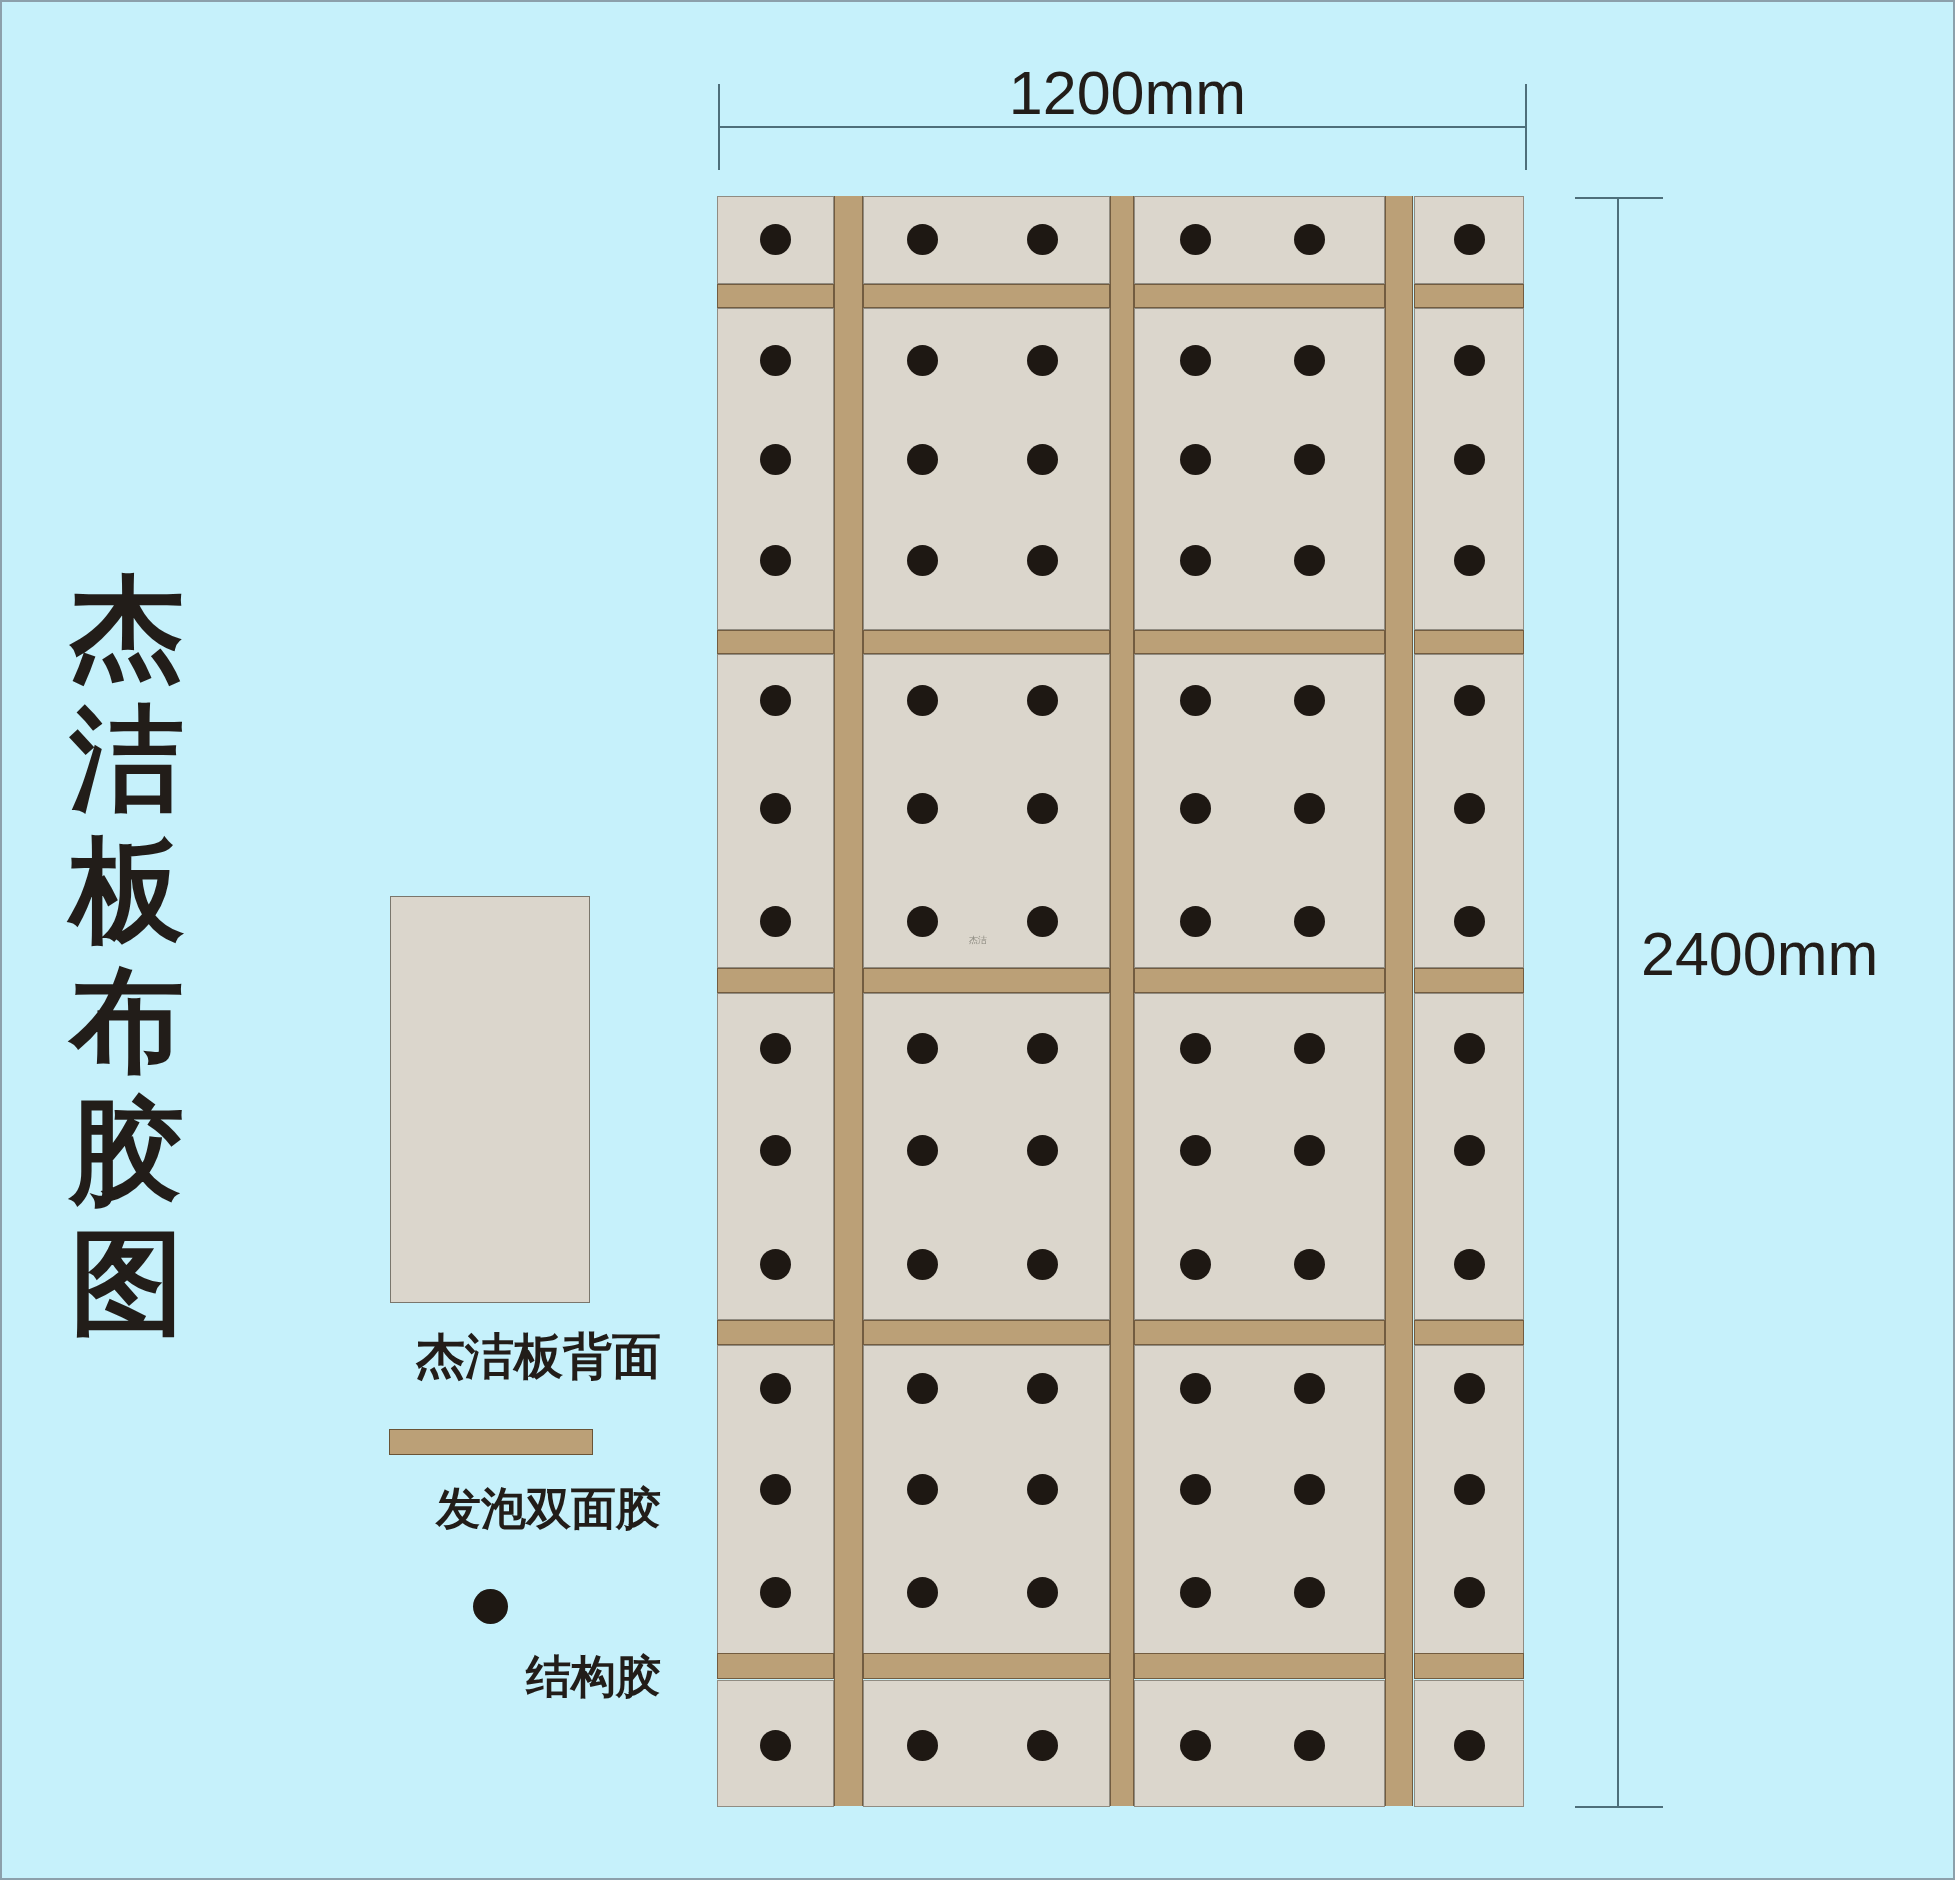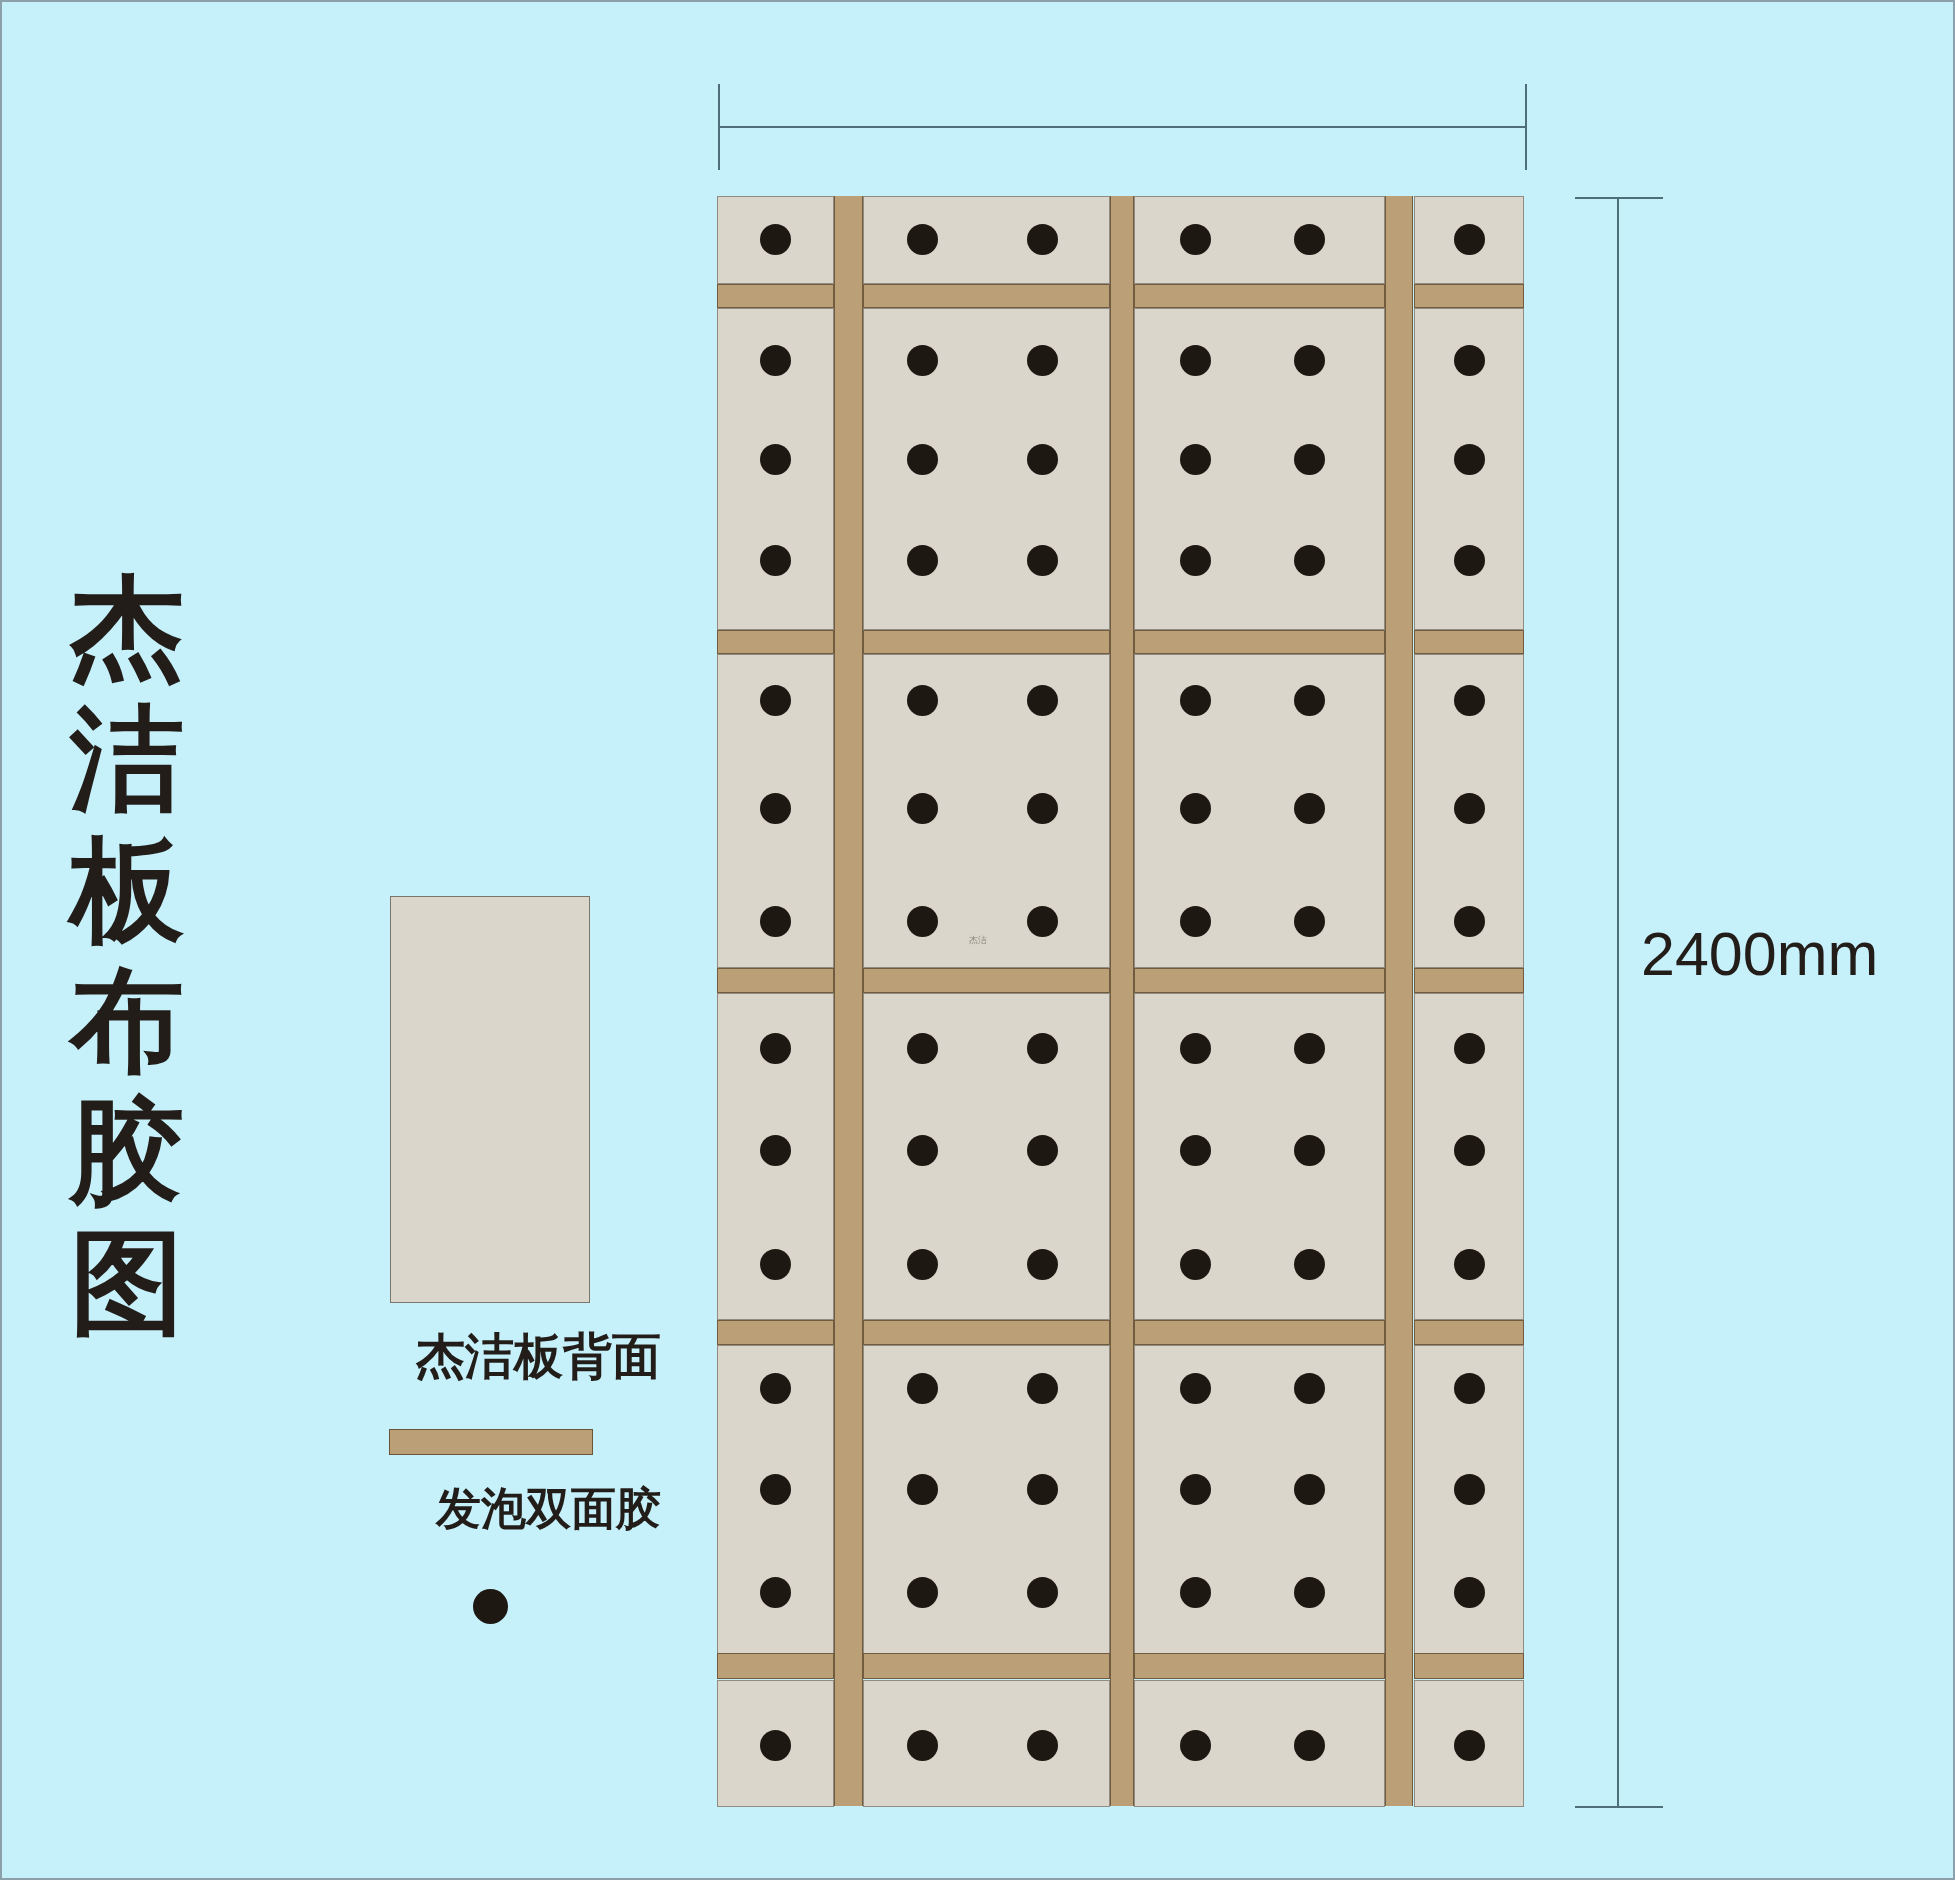--- a/index.html
+++ b/index.html
@@ -120,20 +120,21 @@
       <div class="char">图</div>
     </div>
 
   <div class="legend-board"></div>
   <div id="legend-board-label" class="legend-label">杰洁板背面</div>
 
   <div class="legend-tape"></div>
   <div id="legend-tape-label" class="legend-label">发泡双面胶</div>
 
   <div class="legend-dot"></div>
+  <div id="legend-glue-label" class="legend-label">结构胶</div>
 
   <div id="panel" style="left: 715px; top: 194px; width: 807px; height: 1610px;">
       <div class="board" style="left: 0px; top: 0px; width: 117px; height: 88px;"></div>
       <div class="board" style="left: 146px; top: 0px; width: 247px; height: 88px;"></div>
       <div class="board" style="left: 417px; top: 0px; width: 251px; height: 88px;"></div>
       <div class="board" style="left: 697px; top: 0px; width: 110px; height: 88px;"></div>
       <div class="board" style="left: 0px; top: 112px; width: 117px; height: 322px;"></div>
       <div class="board" style="left: 146px; top: 112px; width: 247px; height: 322px;"></div>
       <div class="board" style="left: 417px; top: 112px; width: 251px; height: 322px;"></div>
       <div class="board" style="left: 697px; top: 112px; width: 110px; height: 322px;"></div>
@@ -260,20 +261,21 @@
       <div class="glue-dot" style="left: 463px; top: 1534px; width: 31px; height: 31px;"></div>
       <div class="glue-dot" style="left: 577px; top: 1534px; width: 31px; height: 31px;"></div>
       <div class="glue-dot" style="left: 737px; top: 1534px; width: 31px; height: 31px;"></div>
     </div>
 
   <div id="watermark">杰洁</div>
 
   <div id="dim-top-line" class="dim"></div>
   <div id="dim-top-tick-left" class="dim"></div>
   <div id="dim-top-tick-right" class="dim"></div>
+  <div id="dim-top-label" class="dim-label">1200mm</div>
 
   <div id="dim-right-line" class="dim"></div>
   <div id="dim-right-tick-top" class="dim"></div>
   <div id="dim-right-tick-bottom" class="dim"></div>
   <div id="dim-right-label" class="dim-label">2400mm</div>
 
 </div>
 
 
 </body></html>

